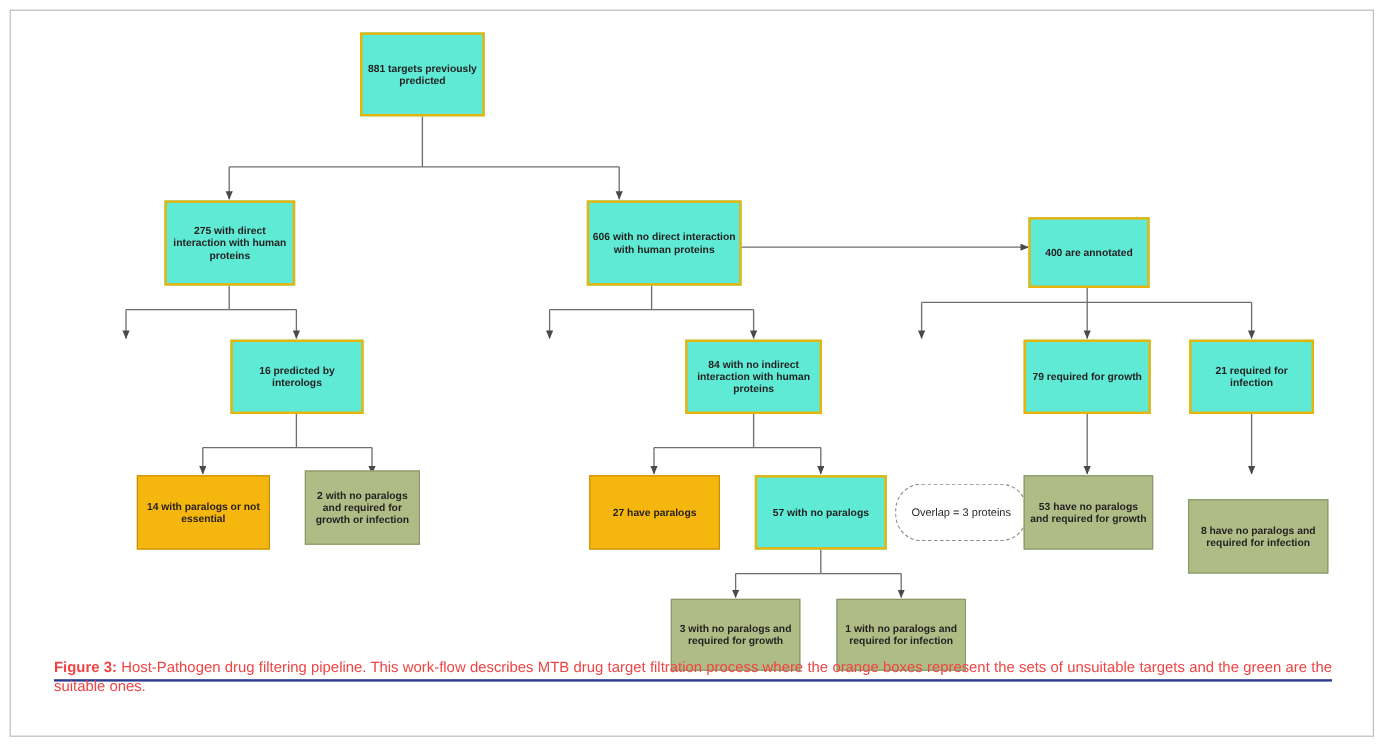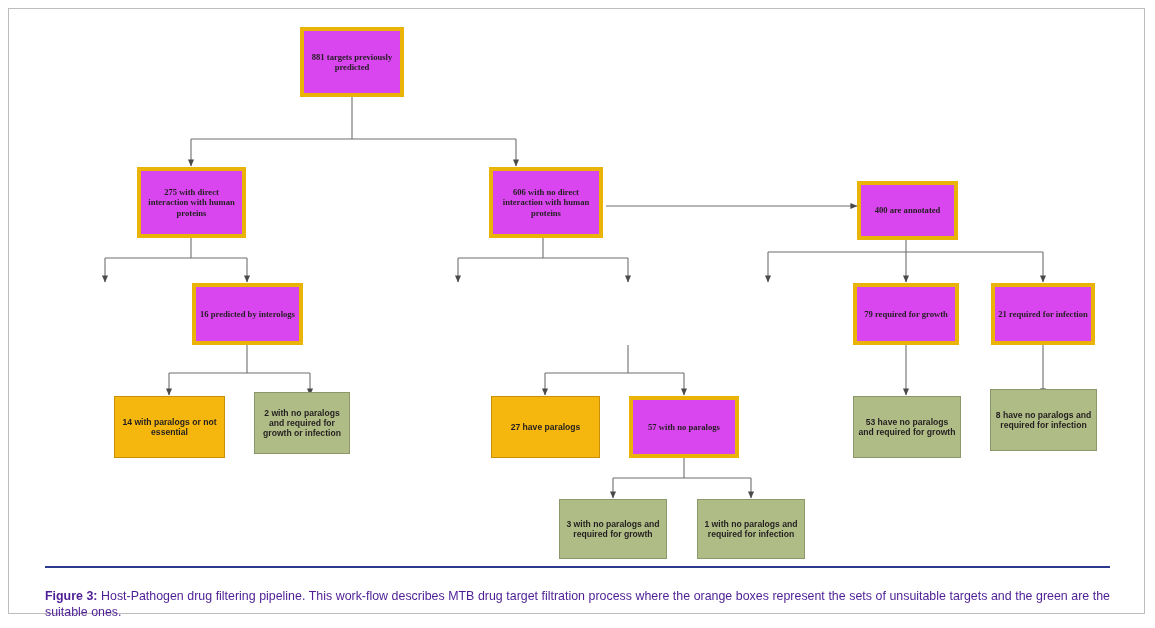--- a/index.html
+++ b/index.html
@@ -1,27 +1,27 @@
 <!DOCTYPE html>
 <html><head>
 <meta charset="utf-8">
 <style>
   html,body{margin:0;padding:0;background:#ffffff;}
   body{font-family:"Liberation Sans", sans-serif;}
   #page{position:relative;width:1155px;height:628px;overflow:hidden;background:#fff;}
   #frame{position:absolute;left:8px;top:8px;width:1137px;height:606px;border:1px solid #bdbdbd;box-sizing:border-box;}
   #canvas{position:absolute;left:0;top:0;width:1155px;height:628px;}
   .node{position:absolute;box-sizing:border-box;display:flex;align-items:center;justify-content:center;text-align:center;font-weight:bold;color:#231f20;line-height:1.18;padding:2px 3px;}
-  .white{background:#d946ef;border:4px solid #eab308;font-family:Liberation Serif, serif;}
+  .white{background:#5eead4;border:2px solid #eab308;}
   .orange{background:#f5b60e;border:1px solid #c98f07;}
   .green{background:#afbc86;border:1px solid #8b996a;}
   .dashed{background:#ffffff;border:1.5px dashed #8d8d8d;border-radius:22px;font-weight:normal;color:#2a2a2a;}
   .f85{font-size:8.6px;}
   .f9{font-size:9.2px;}
-  #caption{position:absolute;left:45px;top:588px;width:1065px;font-size:12.4px;line-height:1.32;color:#4c1d95;text-align:justify;}
+  #caption{position:absolute;left:45px;top:548px;width:1065px;font-size:12.4px;line-height:1.32;color:#ef4444;text-align:justify;}
   #caption b{font-weight:bold;}
   #capline{position:absolute;left:45px;top:566px;width:1065px;height:2px;background:#2b3a8f;}
 </style>
 </head>
 <body>
 
 <div id="page">
   <div id="frame"></div>
 
   <svg id="canvas" viewBox="0 0 1155 628" xmlns="http://www.w3.org/2000/svg">
@@ -73,46 +73,48 @@
       <path d="M613,478 L751,478"></path>
       <path d="M613,478 L613,498" marker-end="url(#arw)"></path>
       <path d="M751,478 L751,498" marker-end="url(#arw)"></path>
     </g>
   </svg>
 
   <div class="node white f85" style="left:300px;top:27px;width:104px;height:70px;">881 targets previously predicted</div>
 
   <div class="node white f85" style="left:137px;top:167px;width:109px;height:71px;">275 with direct interaction with human proteins</div>
 
-  <div class="node white f85" style="left:489px;top:167px;width:114px;height:71px;">606 with no direct interaction with human proteins</div>
+  <div class="node white f85" style="left:489px;top:167px;width:129px;height:71px;">606 with no direct interaction with human proteins</div>
 
   <div class="node white f85" style="left:857px;top:181px;width:101px;height:59px;">400 are annotated</div>
 
 
   <div class="node white f85" style="left:192px;top:283px;width:111px;height:62px;">16 predicted by interologs</div>
 
 
+  <div class="node white f85" style="left:571px;top:283px;width:114px;height:62px;">84 with no indirect interaction with human proteins</div>
 
 
   <div class="node white f85" style="left:853px;top:283px;width:106px;height:62px;">79 required for growth</div>
 
   <div class="node white f85" style="left:991px;top:283px;width:104px;height:62px;">21 required for infection</div>
 
   <div class="node orange f85" style="left:114px;top:396px;width:111px;height:62px;">14 with paralogs or not essential</div>
 
   <div class="node green f85" style="left:254px;top:392px;width:96px;height:62px;">2 with no paralogs and required for growth or infection</div>
 
   <div class="node orange f85" style="left:491px;top:396px;width:109px;height:62px;">27 have paralogs</div>
 
   <div class="node white f85" style="left:629px;top:396px;width:110px;height:62px;">57 with no paralogs</div>
 
+  <div class="node dashed f9" style="left:746px;top:403px;width:110px;height:48px;">Overlap = 3 proteins</div>
 
   <div class="node green f85" style="left:853px;top:396px;width:108px;height:62px;">53 have no paralogs and required for growth</div>
 
-  <div class="node green f85" style="left:990px;top:389px;width:107px;height:62px;">8 have no paralogs and required for infection</div>
+  <div class="node green f85" style="left:990px;top:416px;width:117px;height:62px;">8 have no paralogs and required for infection</div>
 
   <div class="node green f85" style="left:559px;top:499px;width:108px;height:60px;">3 with no paralogs and required for growth</div>
 
   <div class="node green f85" style="left:697px;top:499px;width:108px;height:60px;">1 with no paralogs and required for infection</div>
 
   <div id="capline"></div>
   <div id="caption"><b>Figure 3:</b><span> Host-Pathogen drug filtering pipeline. This work-flow describes MTB drug target filtration process where the orange boxes represent the sets of unsuitable targets and the green are the suitable ones.</span></div>
 </div>
 
 </body></html>

